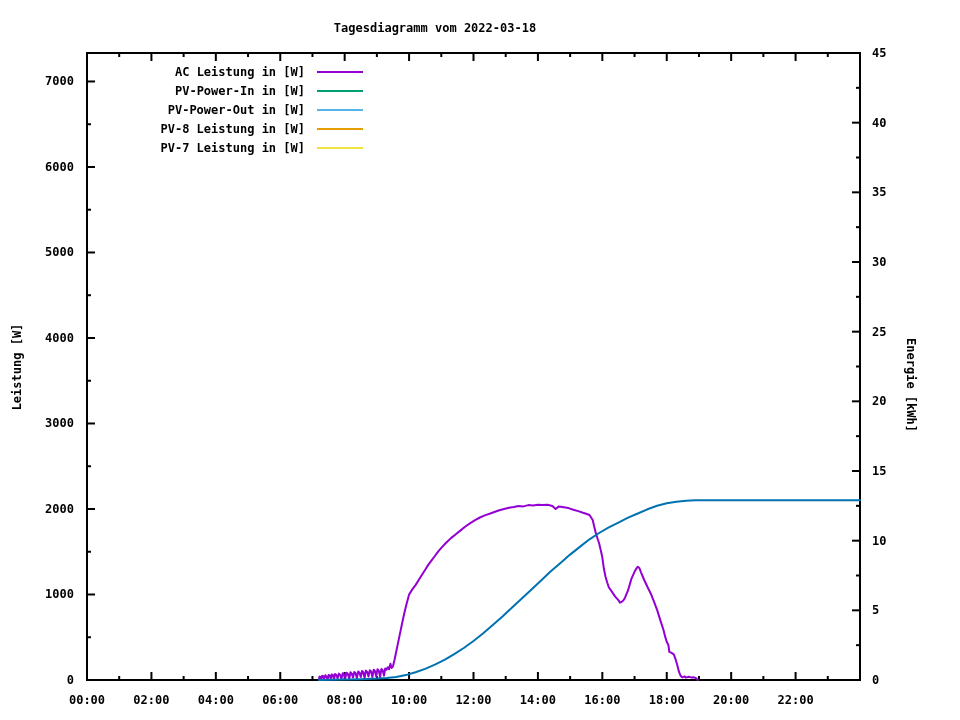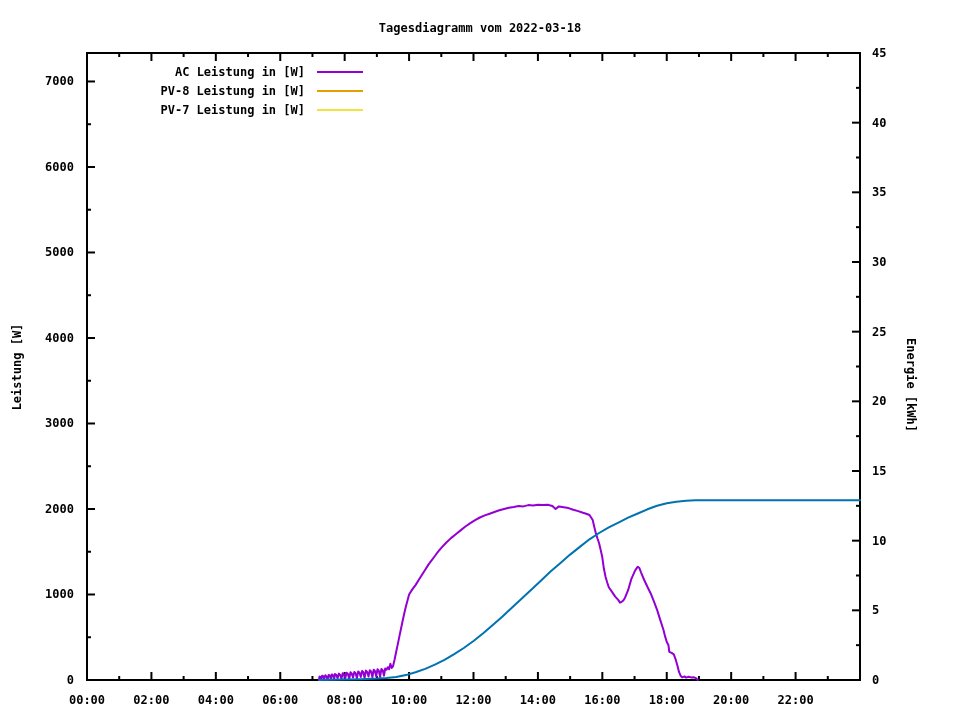--- a/index.html
+++ b/index.html
@@ -3,21 +3,21 @@
 <meta charset="utf-8">
 <style>
   html,body{margin:0;padding:0;background:#fff;}
   #canvas{
     position:relative;width:960px;height:720px;background:#ffffff;
     font-family:"DejaVu Sans Mono", monospace;font-weight:bold;color:#000;
     overflow:hidden;
   }
   #chart-title{
     position:absolute;left:0;top:21px;width:870px;text-align:center;
-    font-size:12px;letter-spacing:0px;margin-left:45px;
+    font-size:12px;letter-spacing:0px;
   }
   #ylabel{
     position:absolute;left:17px;top:367px;font-size:12px;white-space:nowrap;
     transform:translate(-50%,-50%) rotate(-90deg);
   }
   #y2label{
     position:absolute;left:911px;top:385px;font-size:12px;white-space:nowrap;
     transform:translate(-50%,-50%) rotate(90deg);
   }
   #plot-svg{position:absolute;left:0;top:0;}
@@ -151,20 +151,28 @@
       <text x="872" y="57" text-anchor="start" class="svgtext">45</text>
       <polyline points="318.9,680.0 319.5,676.6 320.5,677.0 321.2,679.6 322.1,675.7 323.1,676.2 324.1,679.1 325.3,675.3 326.6,676.6 327.6,680.0 328.6,674.9 329.9,675.7 330.8,678.7 331.8,674.4 333.1,675.3 334.0,679.6 335.0,674.0 336.3,674.9 337.6,678.3 338.9,673.6 340.2,674.9 341.4,679.1 342.7,673.2 344.0,674.4 345.3,677.9 346.6,672.7 347.9,674.0 349.2,678.7 350.5,672.3 351.8,673.6 353.0,677.4 354.3,671.9 355.6,673.2 356.9,678.3 358.2,671.4 359.5,672.7 360.8,677.0 362.1,671.0 363.3,672.3 364.6,677.9 365.9,670.6 367.2,671.9 368.5,676.6 369.8,670.2 371.1,671.4 372.4,677.4 373.7,669.7 374.9,671.0 376.2,676.2 377.5,669.3 378.8,670.6 380.1,677.0 381.4,668.9 382.7,670.2 384.0,675.7 385.2,668.5 386.5,669.7 387.8,667.2 389.1,669.3 390.4,663.8 391.7,668.0 393.0,666.3 394.6,659.5 396.2,651.8 397.8,644.1 399.4,636.4 401.0,628.7 402.6,621.0 404.3,613.3 405.9,606.5 407.5,600.5 409.1,594.5 412.3,589.4 415.5,585.1 418.7,580.0 422.0,574.8 425.2,569.7 428.4,564.6 431.6,560.3 434.9,556.0 438.1,551.7 441.3,547.9 446.1,542.8 451.0,538.1 455.8,534.2 460.6,530.4 465.4,526.5 470.3,523.1 475.1,520.1 479.9,517.5 484.8,515.4 489.6,513.7 494.4,512.0 499.3,510.3 504.1,509.0 508.9,507.7 513.8,506.9 518.6,506.0 523.4,506.4 528.3,505.1 533.1,505.6 537.9,504.7 542.7,505.1 547.6,504.7 552.4,506.0 555.6,509.0 558.9,506.4 563.7,507.3 568.5,508.1 573.3,509.8 578.2,511.1 583.0,512.8 586.2,513.7 589.5,515.0 591.1,517.5 592.7,520.1 594.3,526.9 595.9,533.4 597.5,538.5 599.1,543.2 600.7,550.0 602.3,557.3 603.9,568.8 605.6,577.0 607.2,582.5 608.8,587.2 612.0,591.9 615.2,596.6 618.4,600.1 620.0,602.6 621.7,601.8 623.3,600.5 624.9,597.9 628.1,590.2 631.3,579.1 634.5,571.8 636.2,568.8 637.8,566.7 639.4,568.0 641.0,572.3 644.2,580.0 647.4,586.8 650.6,593.2 653.9,601.3 657.1,609.9 660.3,620.1 663.5,630.0 665.1,636.4 666.8,642.0 668.4,644.9 669.3,651.8 671.6,652.8 673.8,654.3 675.8,659.9 677.4,665.5 679.0,671.9 680.6,675.7 682.2,677.4 684.5,676.4 686.1,677.6 688.7,676.8 690.9,677.4 694.1,677.3 696.4,678.3 697.7,680.0" fill="none" stroke="#9400D3" stroke-width="2" stroke-linejoin="round" stroke-linecap="round"></polyline>
       <polyline points="318.9,680.0 344.7,679.6 360.8,679.2 376.9,678.6 386.5,678.0 396.2,676.9 405.9,675.1 415.5,672.3 425.2,668.9 434.9,664.7 444.5,659.8 454.2,654.2 463.8,648.0 473.5,641.0 483.2,633.3 492.8,625.0 502.5,616.6 512.1,607.5 521.8,598.5 531.5,589.4 541.1,580.4 550.8,571.3 560.5,563.0 570.1,554.6 579.8,546.9 589.5,539.3 599.1,533.0 608.8,527.4 618.4,522.6 628.1,517.7 637.8,513.5 647.4,509.3 657.1,505.8 666.8,503.3 676.4,501.7 686.1,500.7 695.7,500.3 705.4,500.3 731.2,500.3 795.6,500.3 860.0,500.3" fill="none" stroke="#0072B2" stroke-width="2" stroke-linejoin="round" stroke-linecap="round"></polyline>
     </svg>
   <div id="legend">
       <div class="legend-row">
         <div class="legend-label">AC Leistung in [W]</div>
         <div class="legend-sample" style="background: rgb(148, 0, 211);"></div>
       </div>
       <div class="legend-row">
+        <div class="legend-label">PV-Power-In in [W]</div>
+        <div class="legend-sample" style="background: rgb(0, 158, 115);"></div>
+      </div>
+      <div class="legend-row">
+        <div class="legend-label">PV-Power-Out in [W]</div>
+        <div class="legend-sample" style="background: rgb(86, 180, 233);"></div>
+      </div>
+      <div class="legend-row">
         <div class="legend-label">PV-8 Leistung in [W]</div>
         <div class="legend-sample" style="background: rgb(230, 159, 0);"></div>
       </div>
       <div class="legend-row">
         <div class="legend-label">PV-7 Leistung in [W]</div>
         <div class="legend-sample" style="background: rgb(240, 228, 66);"></div>
       </div>
     </div>
 </div>
 

